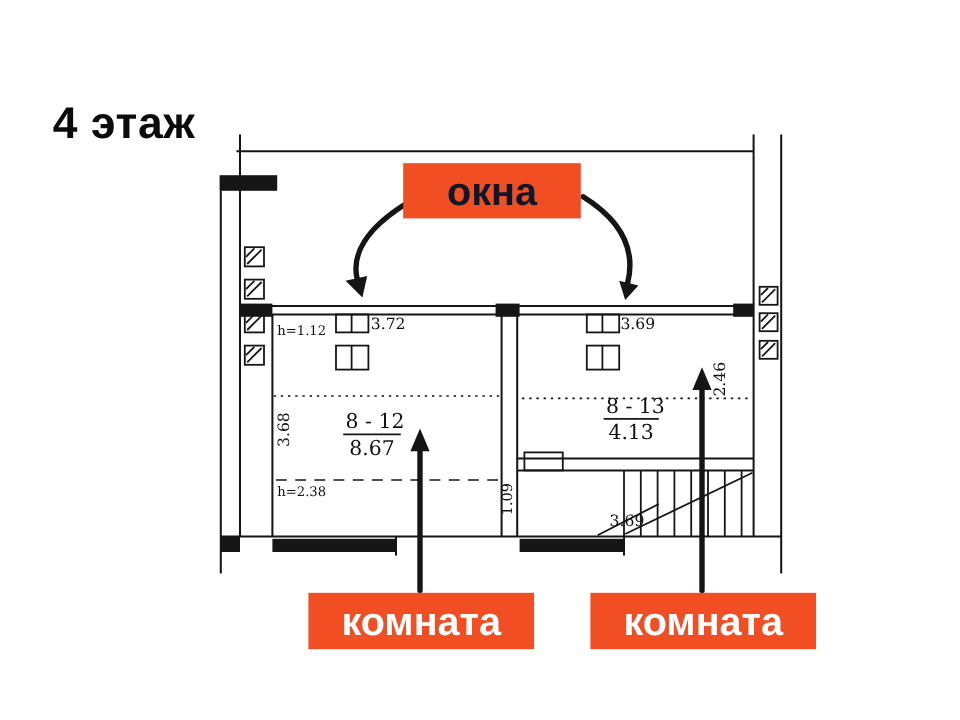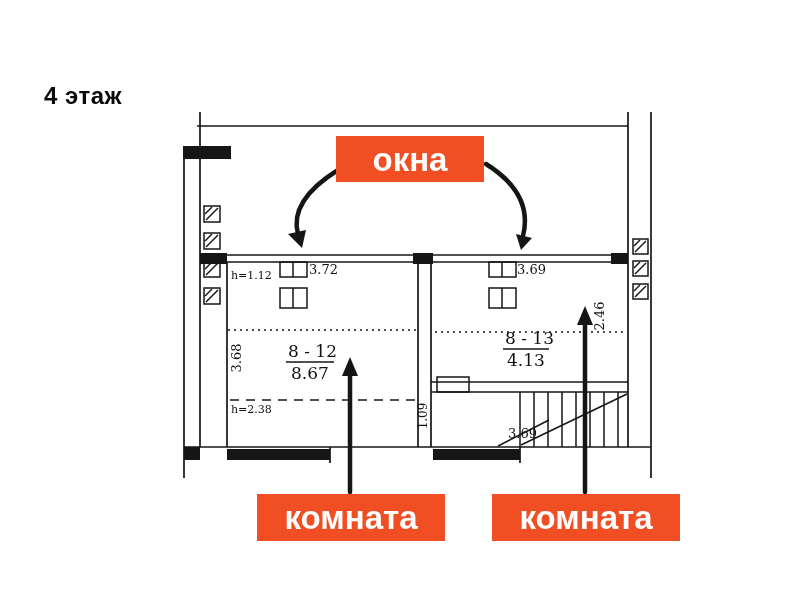--- a/index.html
+++ b/index.html
@@ -2,21 +2,21 @@
 <html><head>
 <meta charset="utf-8">
 <style>
   html,body { margin:0; padding:0; background:#ffffff; }
   .stage {
     position:relative; width:800px; height:600px; background:#ffffff;
     overflow:hidden; font-family:"Liberation Sans", sans-serif;
   }
   .title {
     position:absolute; left:44px; top:82px;
-    font-size:24px; font-weight:700; color:#0b0b0b; letter-spacing:.5px;
+    font-size:37px; font-weight:700; color:#0b0b0b; letter-spacing:.5px;
   }
   .plan-svg { position:absolute; left:0; top:0; }
   .plan-text { font-family:"DejaVu Serif", serif; fill:#111111; }
   .callout {
     position:absolute; display:flex; align-items:center; justify-content:center;
     color:#ffffff; font-weight:700; font-size:33px; line-height:1;
     font-family:"Liberation Sans", sans-serif; background:#F14E23;
   }
   #callout-windows   { left:336px; top:136px; width:148px; height:46px; }
   #callout-room-left { left:257px; top:494px; width:188px; height:47px; }
@@ -145,17 +145,17 @@
       <polygon points="342,376 358,376 350,357" fill="#151515"></polygon>
     </g>
     <g>
       <line x1="585" y1="492" x2="585" y2="321" stroke="#151515" stroke-width="4.5" stroke-linecap="round"></line>
       <polygon points="577,325 593,325 585,306" fill="#151515"></polygon>
     </g>
   </svg>
 
   <div class="title">4 этаж</div>
 
-  <div class="callout" id="callout-windows" style="background: rgb(241, 78, 35); color: #ffffff;">окна</div>
+  <div class="callout" id="callout-windows" style="background: rgb(241, 78, 35); color: #0f172a;">окна</div>
   <div class="callout" id="callout-room-left" style="background: rgb(241, 78, 35); color: rgb(255, 255, 255);">комната</div>
   <div class="callout" id="callout-room-right" style="background: rgb(241, 78, 35); color: rgb(255, 255, 255);">комната</div>
 
 </div>
 
 </body></html>

